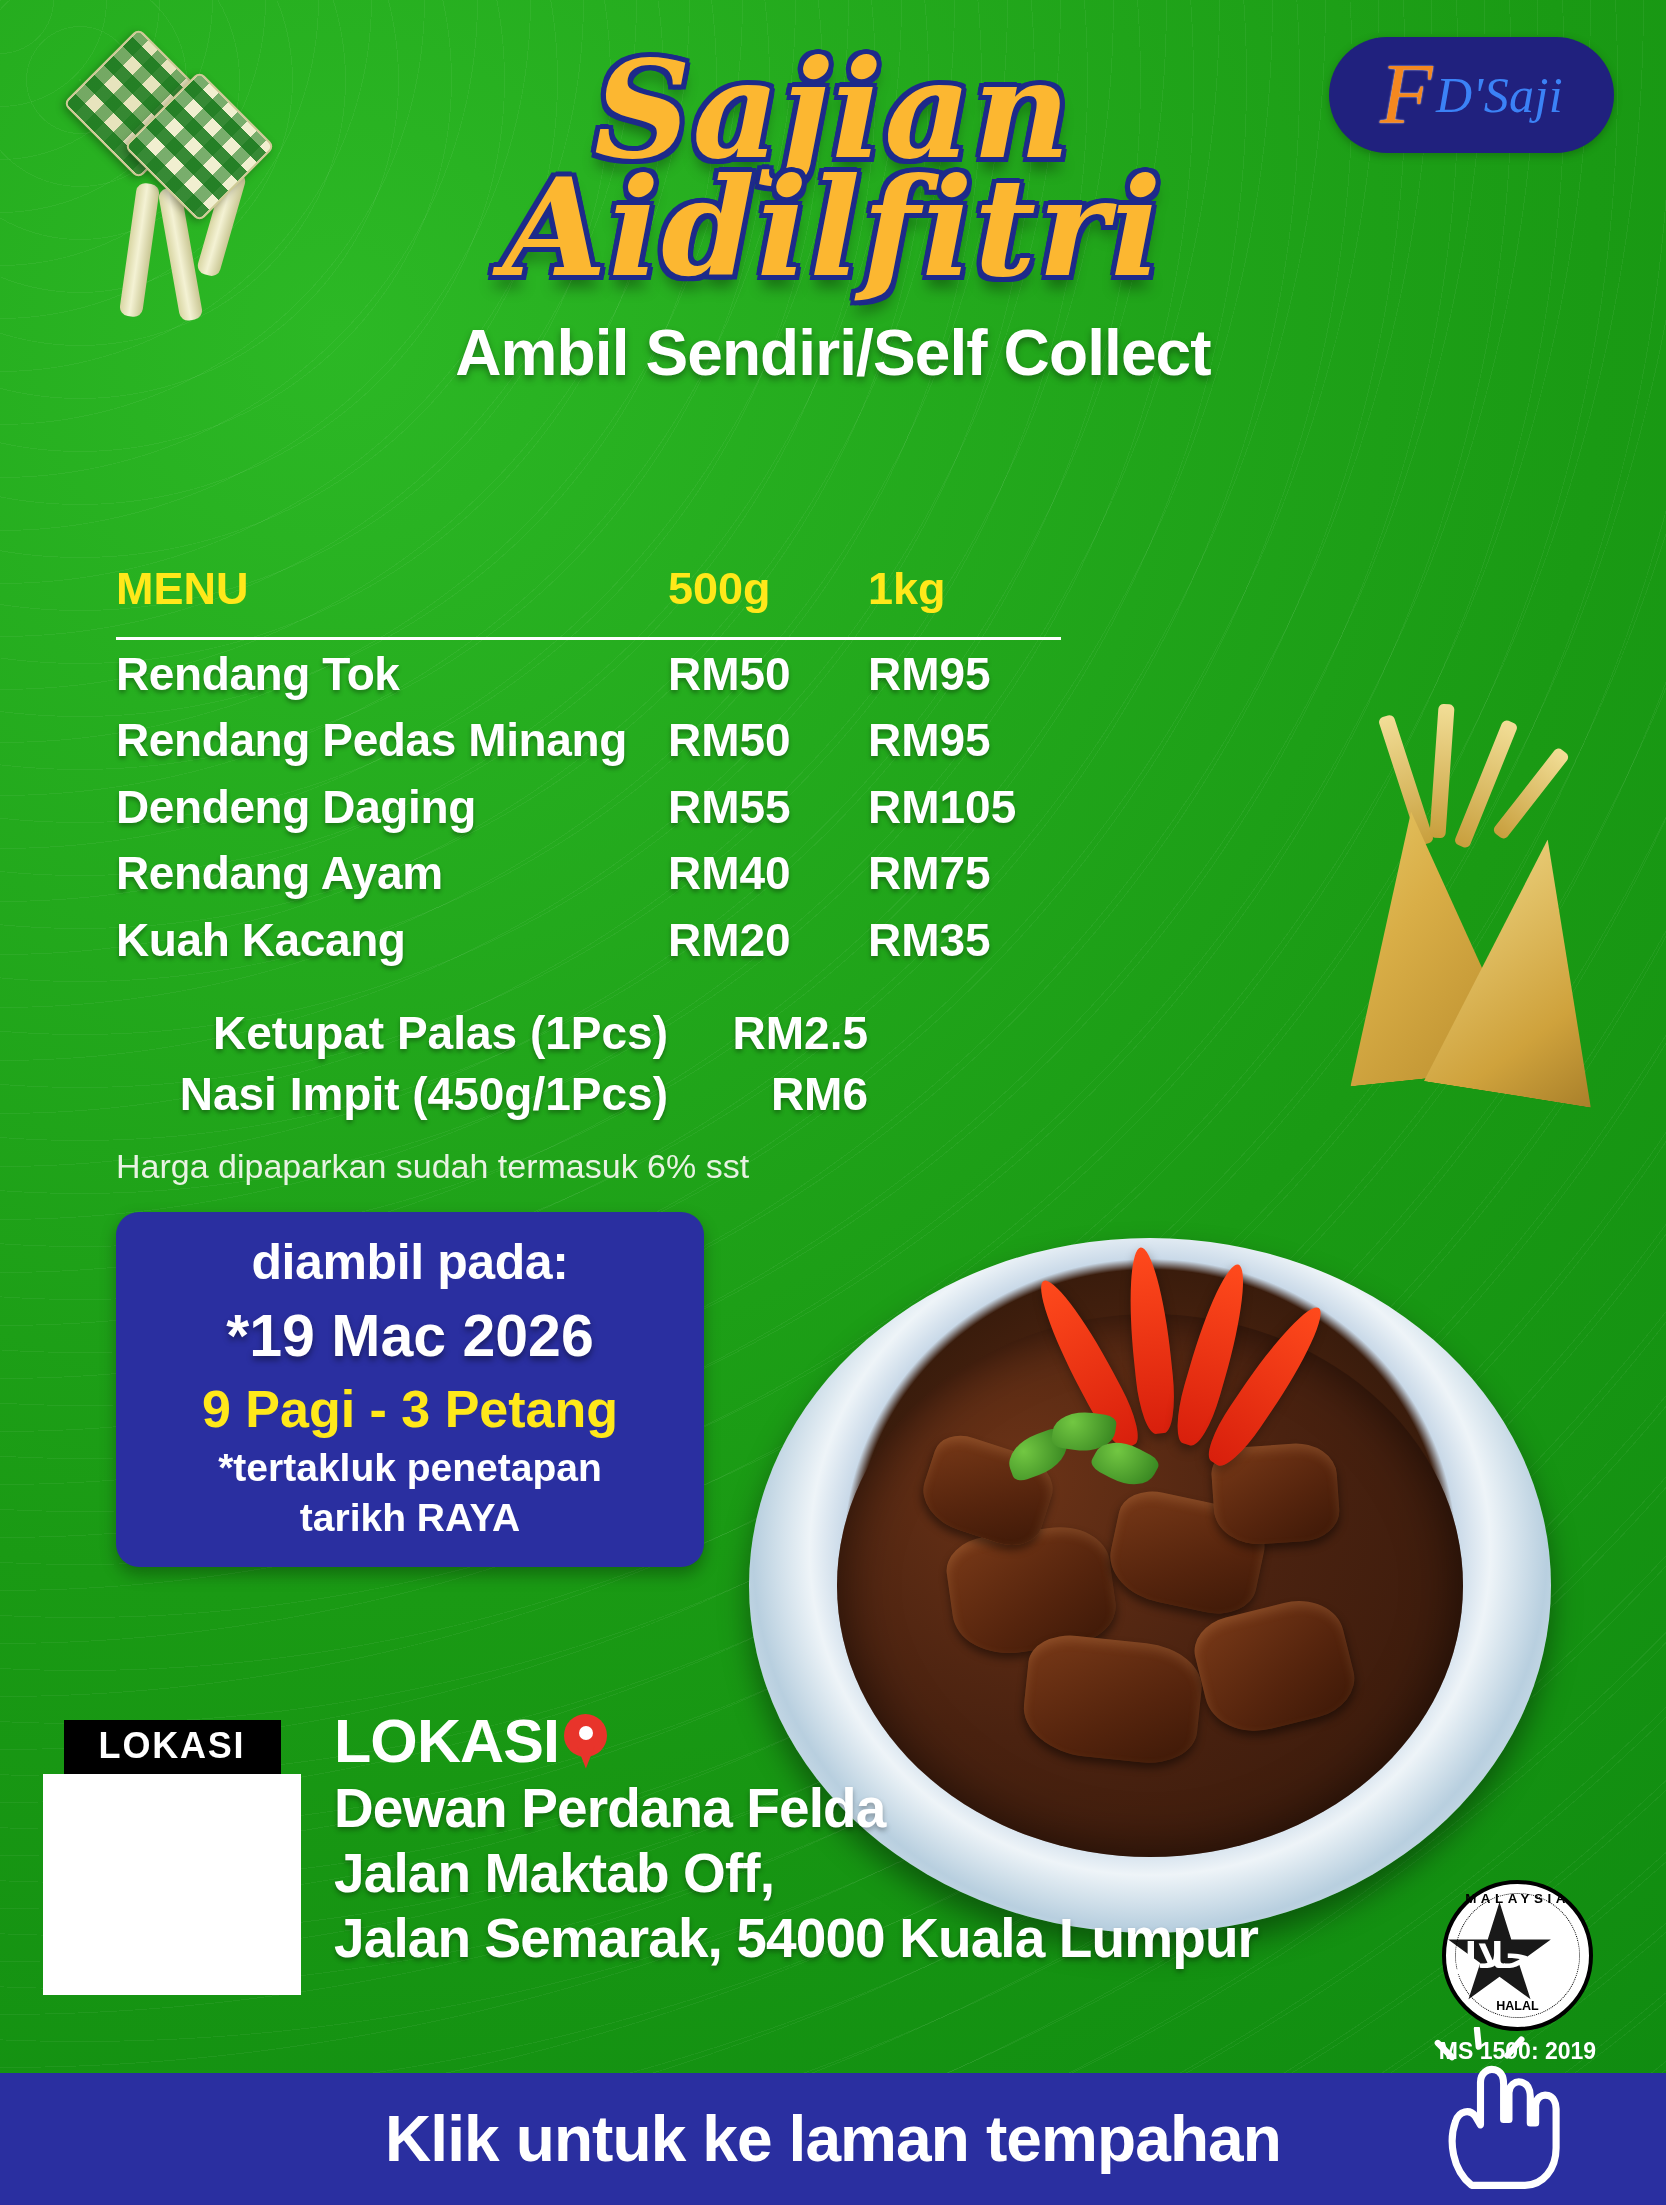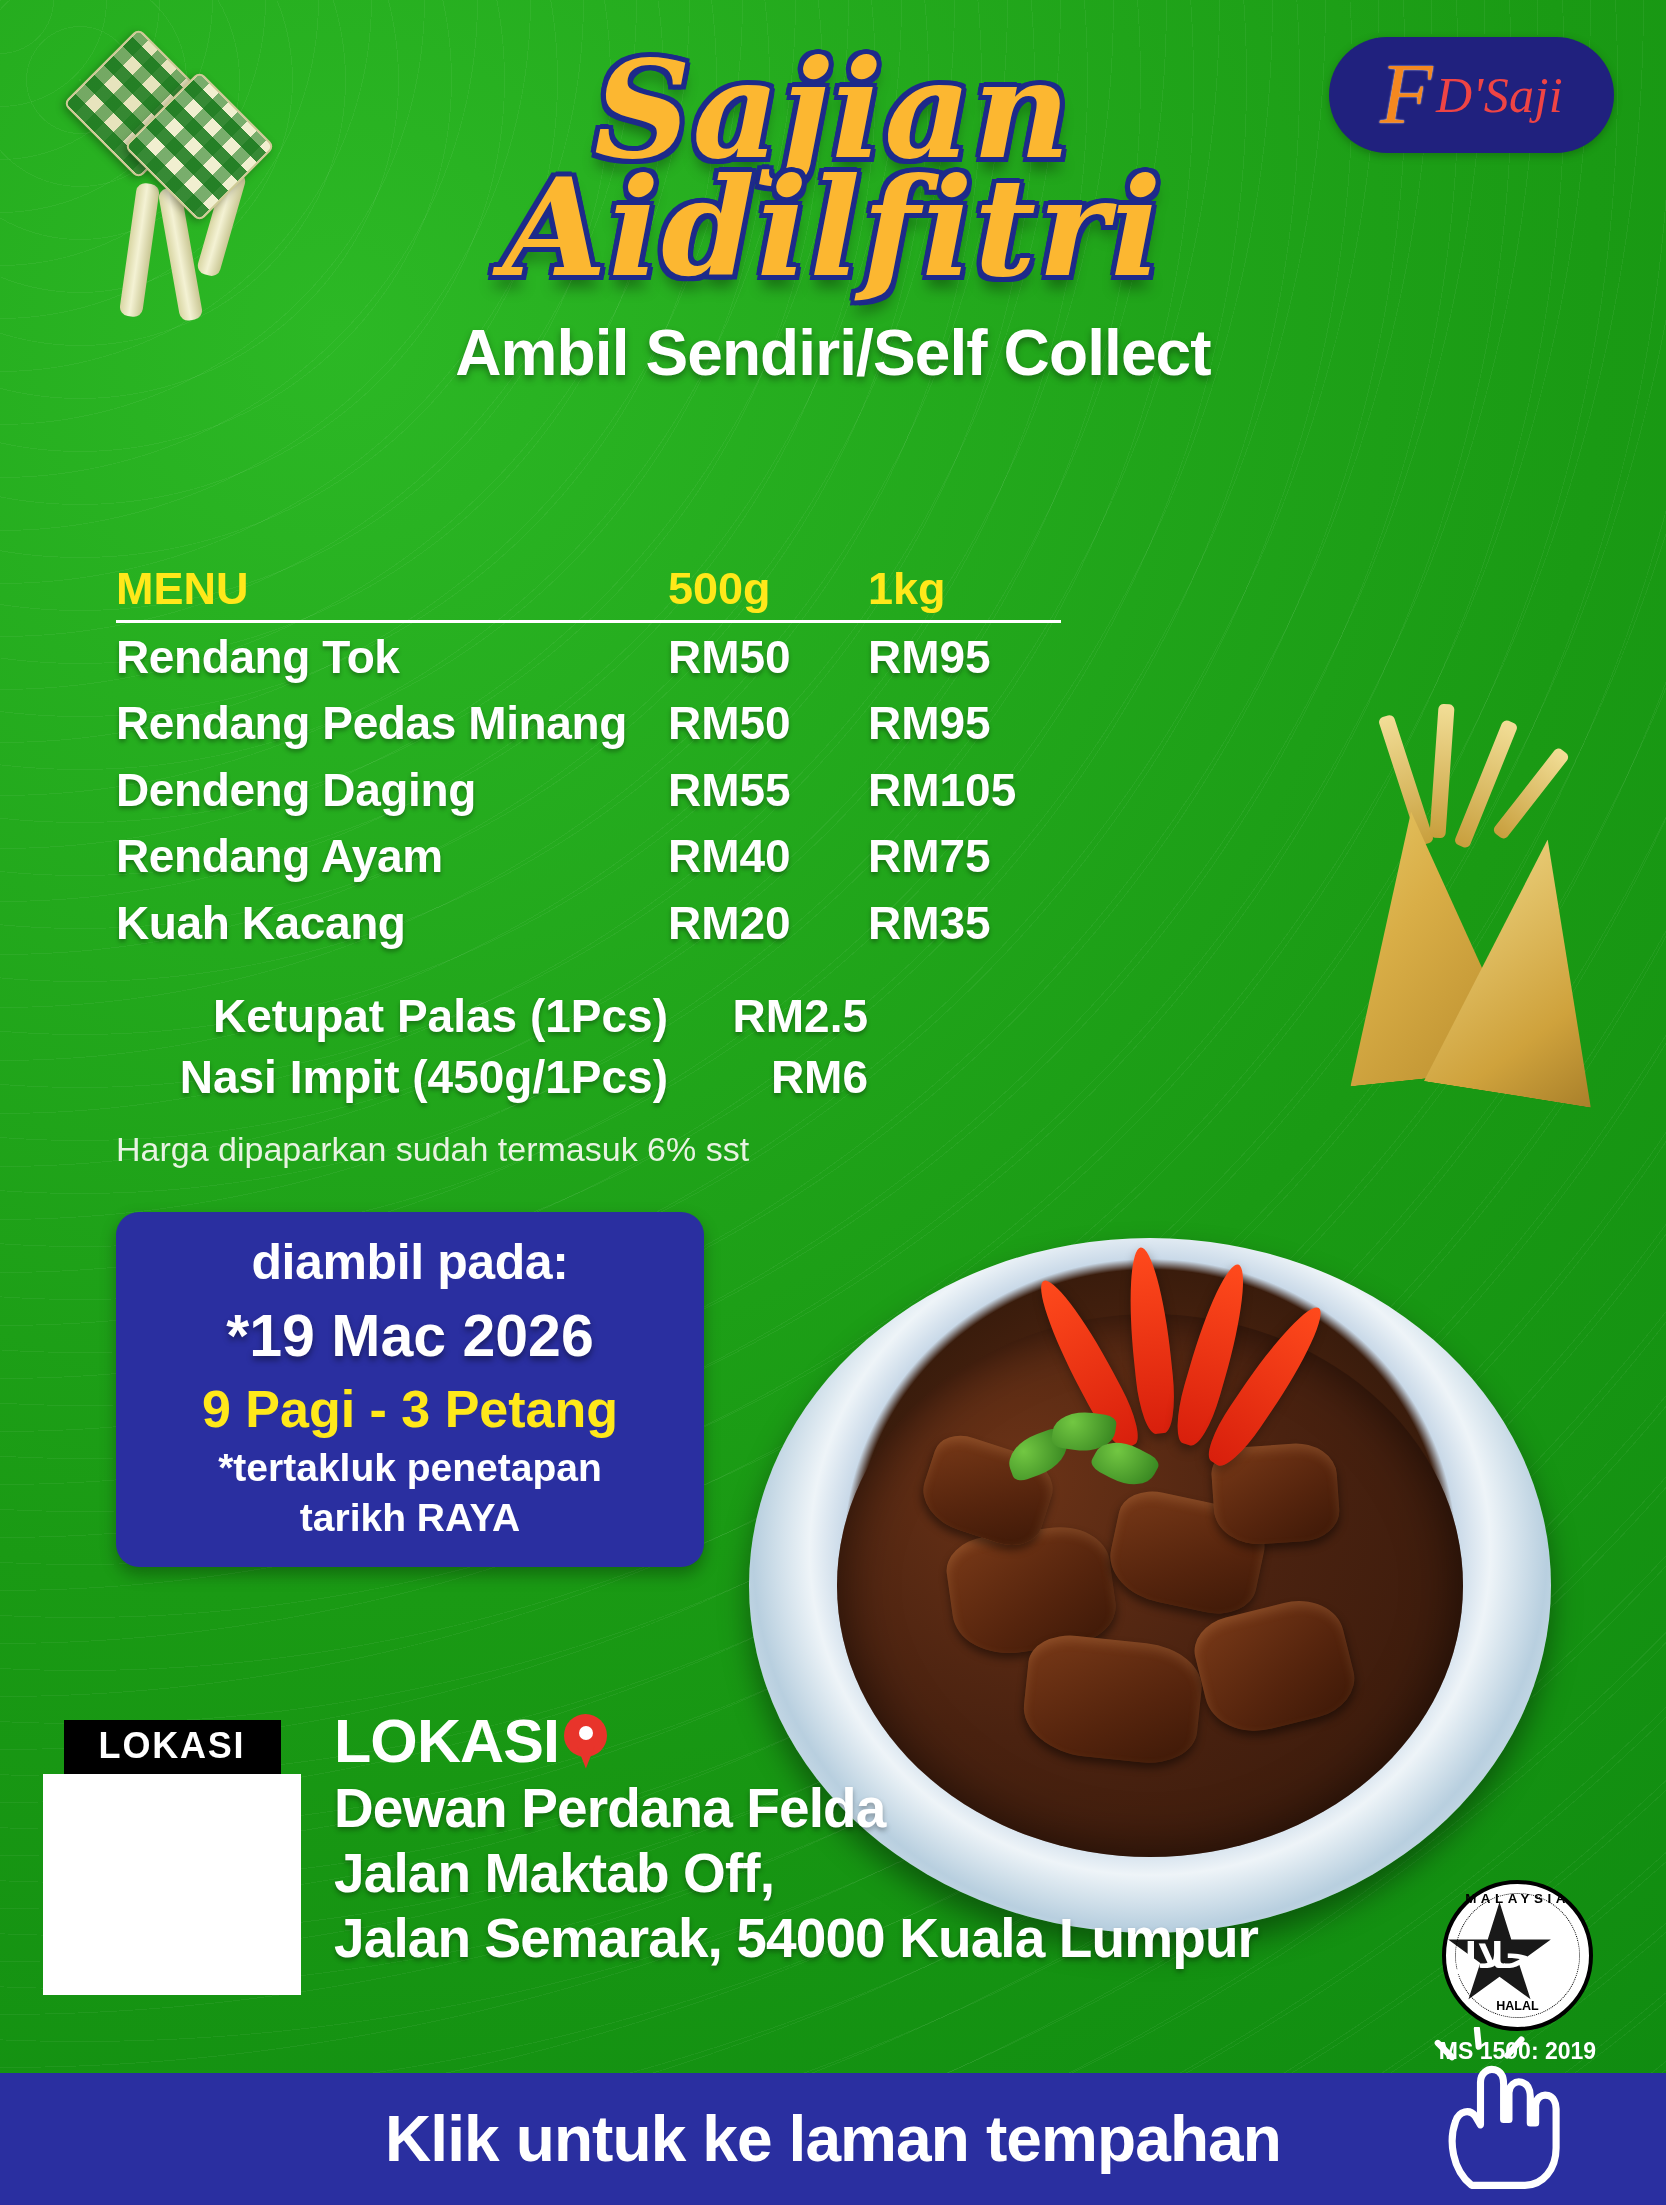--- a/index.html
+++ b/index.html
@@ -44,21 +44,21 @@
     font-size: 86px;
     color: #f5881f;
     line-height: 0.9;
     margin-right: 3.6px;
     text-shadow: 0 0 1.8px #fff;
   }
   .logo-text {
     font-family: "Liberation Serif", serif;
     font-style: italic;
     font-size: 50px;
-    color: #ef4444;
+    color: #3b82f6;
     letter-spacing: 0.4px;
   }
 
   
   .ketupat-deco {
     position: absolute;
     left: 76px; top: 27px;
     width: 205px; height: 294px;
   }
   .kt {
@@ -118,21 +118,21 @@
   
   .menu {
     position: absolute;
     left: 116px; top: 563px;
     width: 945px;
   }
   .menu-head {
     display: flex;
     align-items: flex-start;
     border-bottom: 3.6px solid #ffffff;
-    padding-bottom: 5px;
+    padding-bottom: 22px;
     color: #ffe81a;
     font-size: 45px;
     font-weight: bold;
   }
   .c-name { width: 552px; }
   .c-500 { width: 200px; }
   .c-1kg { width: 192px; }
   .menu-row {
     display: flex;
     color: #ffffff;

